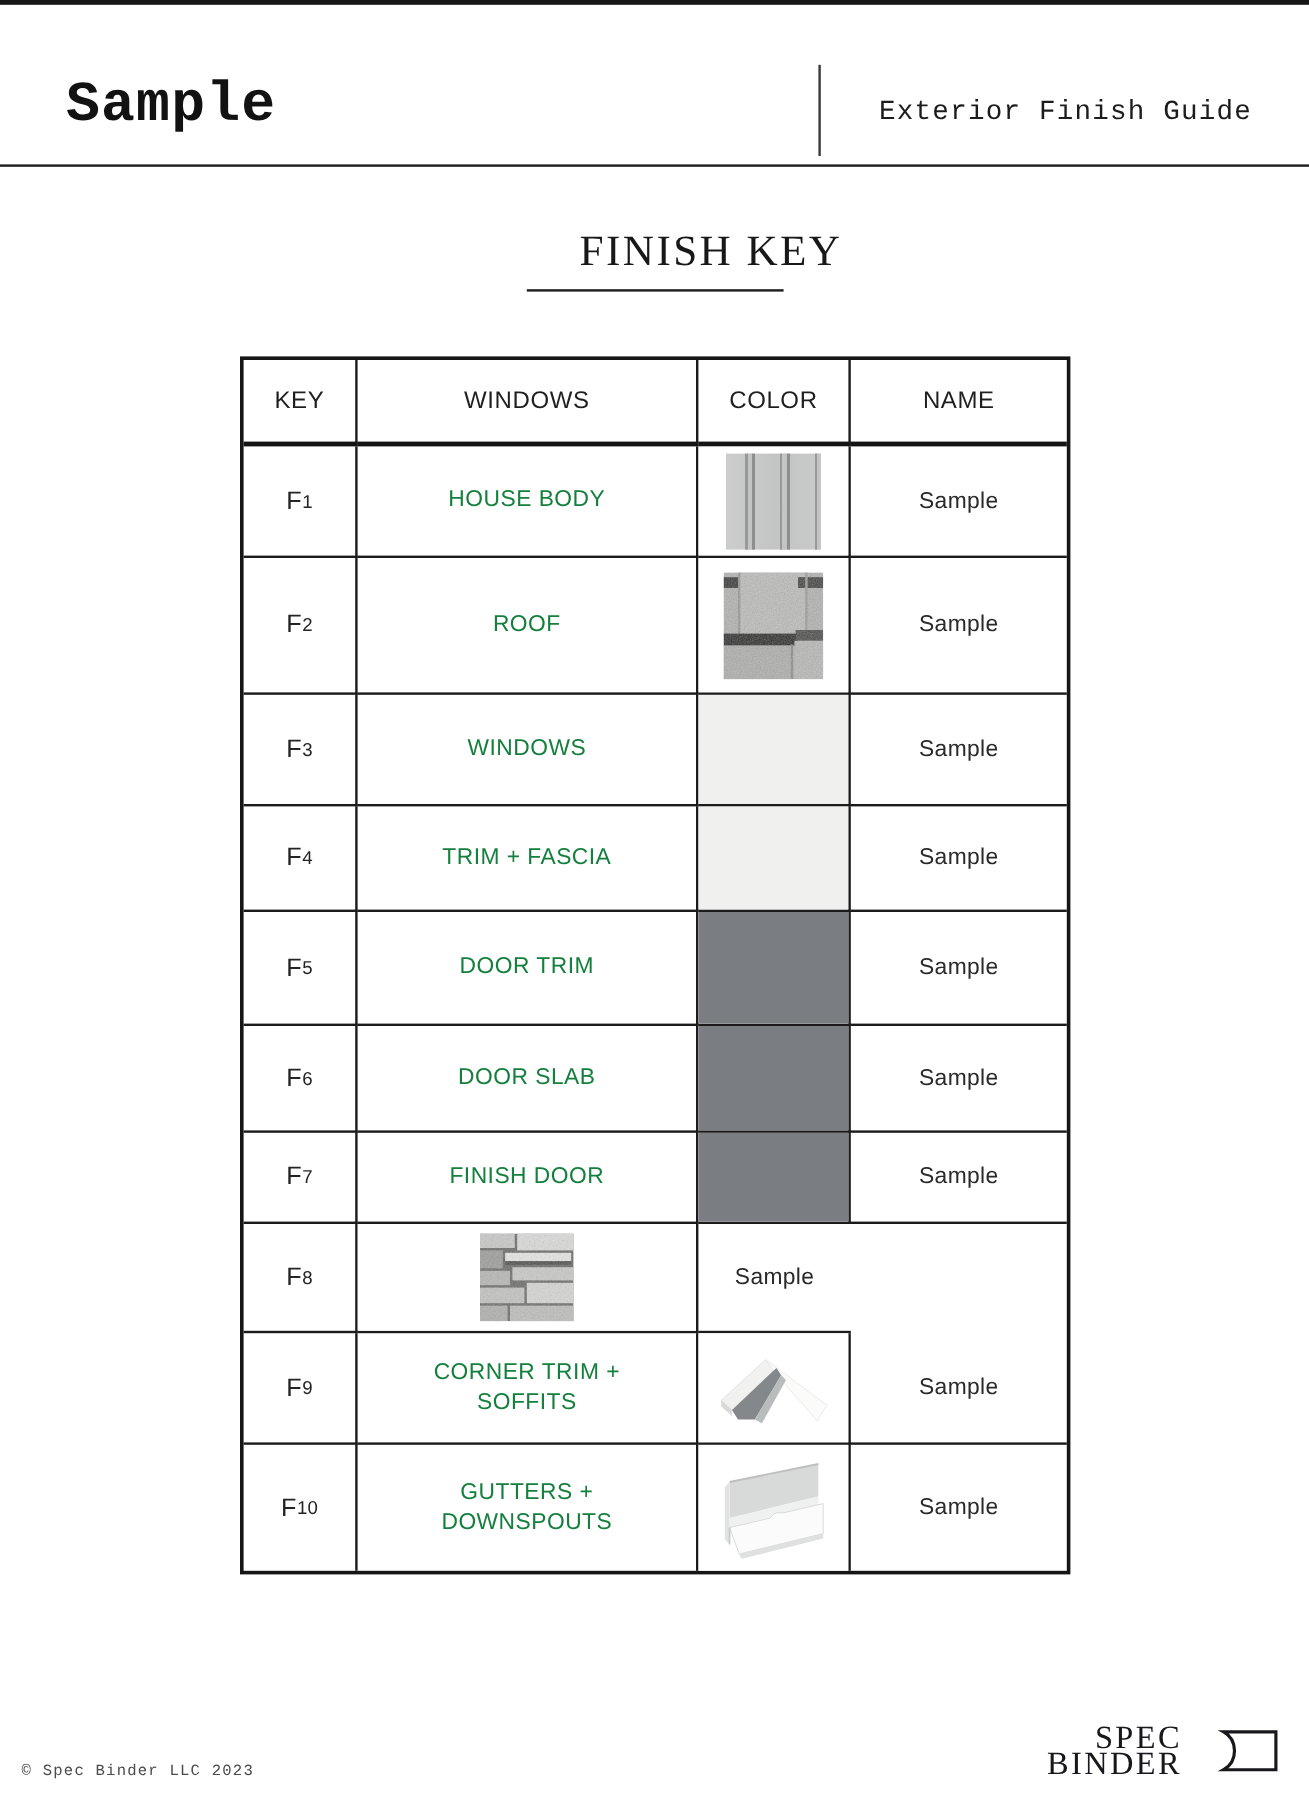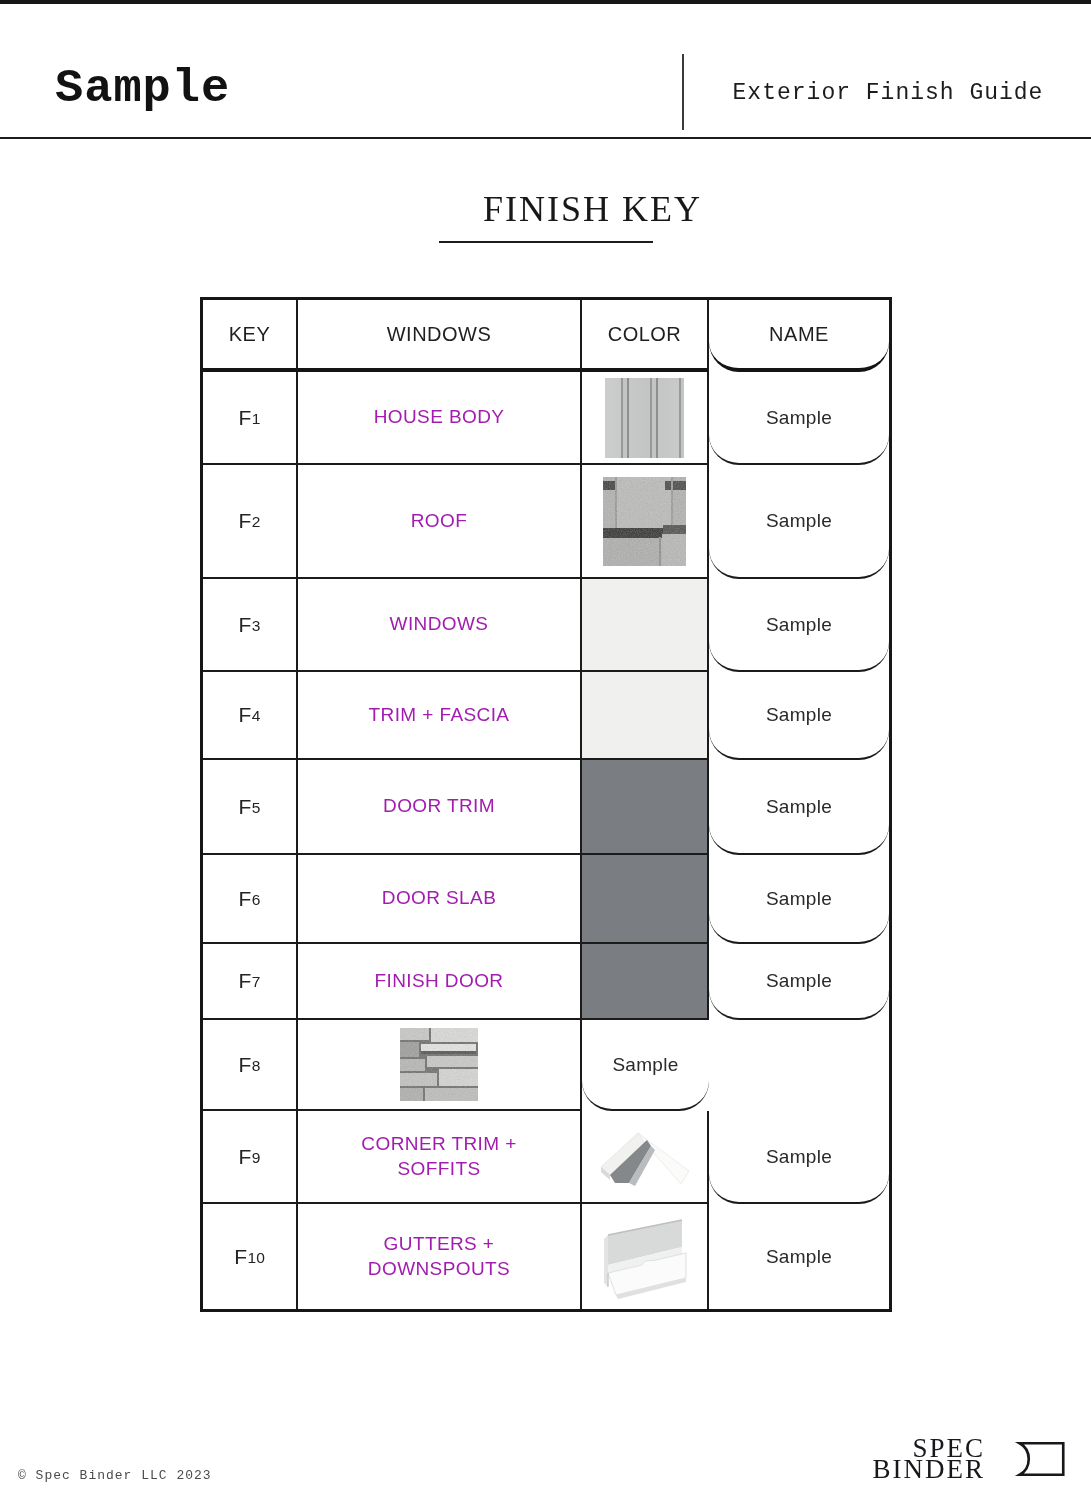--- a/index.html
+++ b/index.html
@@ -45,27 +45,27 @@
     grid-template-columns:95px 284px 127px 180px;
   }
   .t-row > .cell{
     display:flex;align-items:center;justify-content:center;
     border-right:2px solid #1b1b1b;
     border-bottom:2px solid #1b1b1b;
     text-align:center;
     box-sizing:border-box;
     overflow:hidden;
   }
-  .t-row > .cell:last-child{border-right:none;border-radius:30px;}
+  .t-row > .cell:last-child{border-right:none;}
   .t-row.header-row{height:72px;}
   .t-row.header-row > .cell{border-bottom:4px solid #141414;font-size:20px;letter-spacing:.5px;color:#1f1f1f;}
   .t-row:last-child > .cell{border-bottom:none;}
   .cell.key-cell{font-size:21px;color:#242424;letter-spacing:.5px;}
   .cell.key-cell .dig{font-size:0.74em;position:relative;top:0.08em;letter-spacing:0;}
-  .cell.loc-cell{font-size:19px;letter-spacing:.4px;color:#a21caf;white-space:pre-line;line-height:1.3;}
+  .cell.loc-cell{font-size:19px;letter-spacing:.4px;color:#15803d;white-space:pre-line;line-height:1.3;}
   .cell.name-cell{font-size:19px;color:#2a2a2a;letter-spacing:.3px;}
   .cell.color-cell{padding:0;}
   .swatch-fill{width:100%;height:100%;}
   .swatch-art{display:flex;align-items:center;justify-content:center;width:100%;height:100%;background:#fff;}
   
   .t-row:nth-child(2){height:93px;}
   .t-row:nth-child(3){height:114px;}
   .t-row:nth-child(4){height:93px;}
   .t-row:nth-child(5){height:88px;}
   .t-row:nth-child(6){height:95px;}

